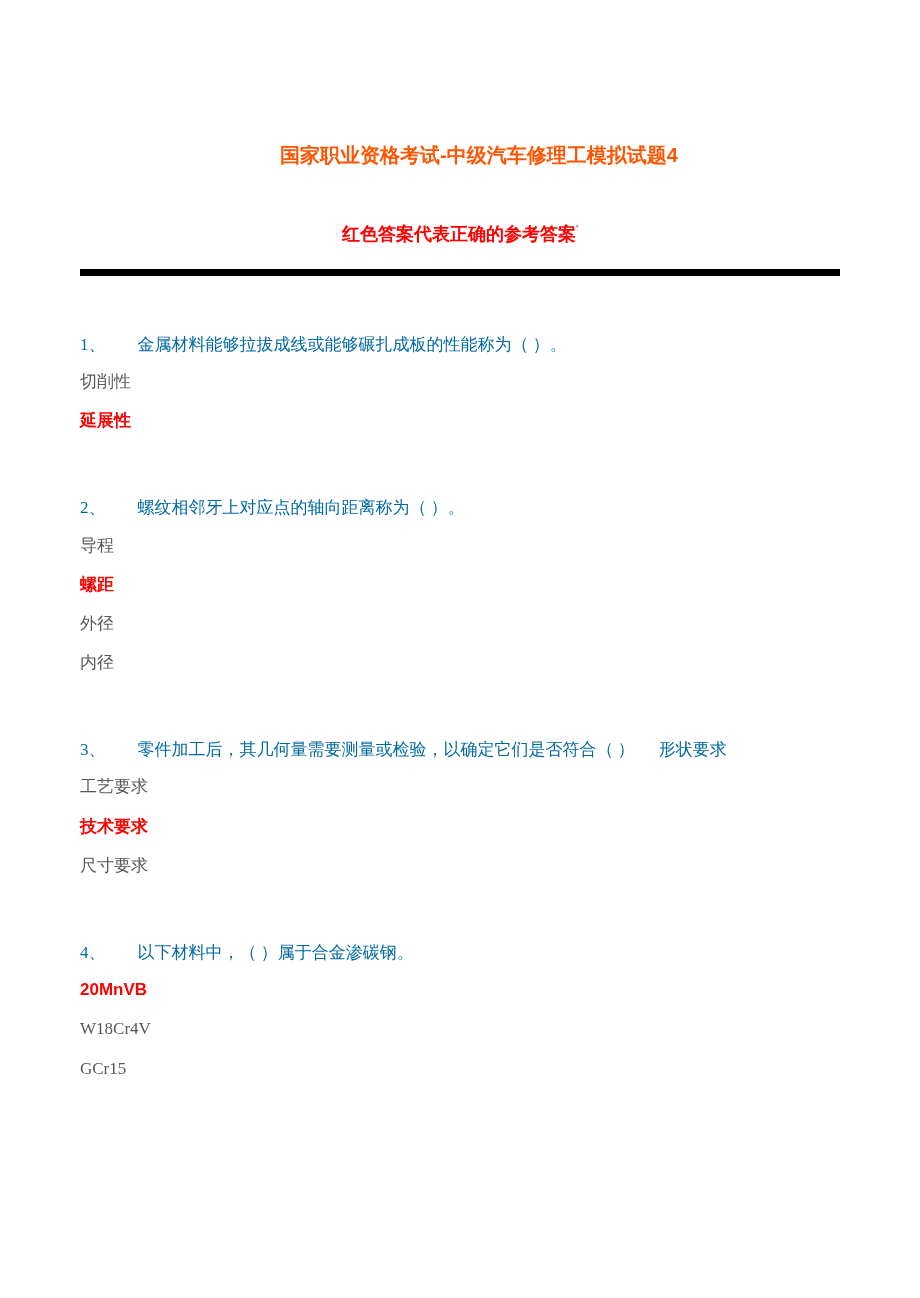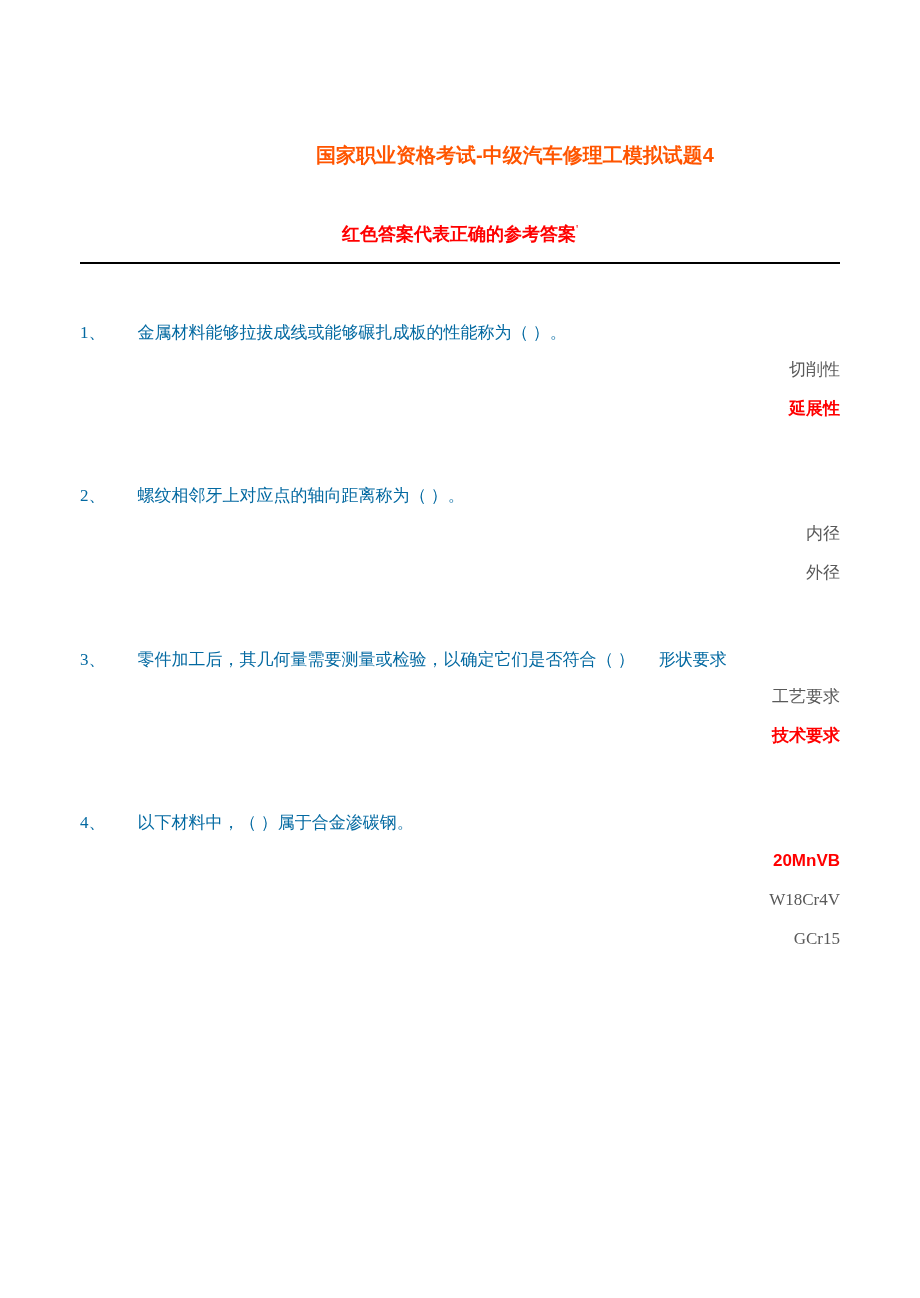--- a/index.html
+++ b/index.html
@@ -21,27 +21,26 @@
       margin-left: 200px;
       margin-right: 120px;
       margin-bottom: 50px;
     }
     .title {
       color: #ff5500;
       font-weight: bold;
       font-size: 20px;
       font-family: "SimHei", "黑体", sans-serif;
       line-height: 1.5;
-      margin-left: 36px;
     }
     .subtitle-wrapper {
       text-align: center;
       margin-bottom: 55px;
-      border-bottom: 2px solid #000000;
-      padding-bottom: 13px;
+      border-bottom: 7px solid #000000;
+      padding-bottom: 20px;
     }
     .subtitle {
       color: #ff0000;
       font-weight: bold;
       font-size: 18px;
       font-family: "SimHei", "黑体", sans-serif;
       display: inline;
     }
     .apostrophe {
       color: #ff0000;
@@ -65,21 +64,20 @@
       width: 32px;
     }
     .q3-trail {
       display: inline-block;
       margin-left: 24px;
     }
     .option {
       color: #595959;
       margin-bottom: 12px;
       font-family: "SimSun", "宋体", serif;
-      text-align: right;
     }
     .option.correct {
       color: #ff0000;
       font-weight: bold;
       font-family: "SimHei", "黑体", sans-serif;
       margin-top: 8px;
     }
   </style>
 </head>
 <body>
@@ -97,30 +95,33 @@
     <span class="q-num">1、</span><span class="q-sep"></span><span>金属材料能够拉拔成线或能够碾扎成板的性能称为（ ）。</span>
   </div>
   <div class="option">切削性</div>
   <div class="option correct">延展性</div>
 </div>
 
 <div class="question-block">
   <div class="question-text">
     <span class="q-num">2、</span><span class="q-sep"></span><span>螺纹相邻牙上对应点的轴向距离称为（ ）。</span>
   </div>
+  <div class="option">导程</div>
+  <div class="option correct">螺距</div>
+  <div class="option">外径</div>
   <div class="option">内径</div>
-  <div class="option">外径</div>
 </div>
 
 <div class="question-block">
   <div class="question-text">
     <span class="q-num">3、</span><span class="q-sep"></span><span>零件加工后，其几何量需要测量或检验，以确定它们是否符合（ ）</span><span class="q3-trail">形状要求</span>
   </div>
   <div class="option">工艺要求</div>
   <div class="option correct">技术要求</div>
+  <div class="option">尺寸要求</div>
 </div>
 
 <div class="question-block">
   <div class="question-text">
     <span class="q-num">4、</span><span class="q-sep"></span><span>以下材料中，（ ）属于合金渗碳钢。</span>
   </div>
   <div class="option correct">20MnVB</div>
   <div class="option">W18Cr4V</div>
   <div class="option">GCr15</div>
 </div>

